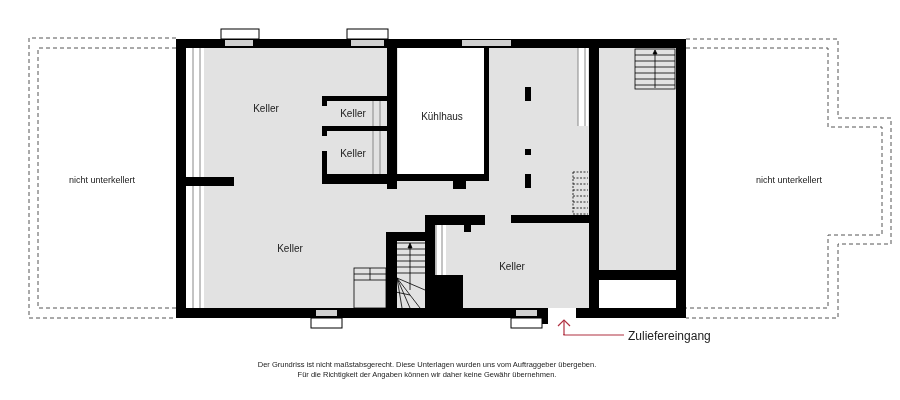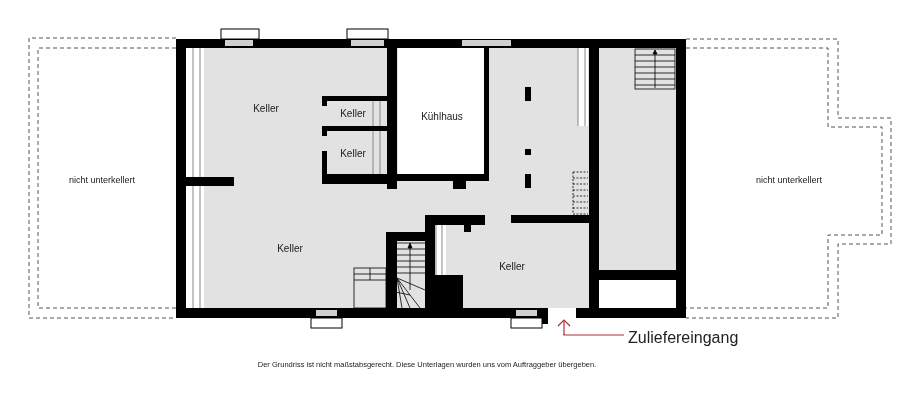--- a/index.html
+++ b/index.html
@@ -3,21 +3,21 @@
 <meta charset="utf-8">
 <style>
   html, body { margin: 0; padding: 0; background: #ffffff; }
   body { width: 900px; height: 400px; position: relative; overflow: hidden;
          font-family: "Liberation Sans", sans-serif; }
   svg { position: absolute; left: 0; top: 0; }
   .lbl { font-family: "Liberation Sans", sans-serif; font-size: 10px; fill: #1a1a1a; }
   .lbl-s { font-family: "Liberation Sans", sans-serif; font-size: 9px; fill: #1a1a1a; }
   .disclaimer { position: absolute; left: 16px; width: 822px; top: 360px; text-align: center;
                 font-size: 7.5px; line-height: 10px; color: #222; }
-  .entrance-label { position: absolute; left: 628px; top: 329px; font-size: 16px; color: #222; }
+  .entrance-label { position: absolute; left: 628px; top: 329px; font-size: 12px; color: #222; }
 </style>
 </head>
 <body>
 
 <svg width="900" height="400" viewBox="0 0 900 400">
 
   <g fill="none" stroke="#555" stroke-width="1" stroke-dasharray="4,3">
     <polyline points="176,38 29,38 29,318 176,318"></polyline>
     <polyline points="176,48 38,48 38,308 176,308"></polyline>
   </g>
@@ -168,13 +168,14 @@
   <text class="lbl" x="290" y="252" text-anchor="middle">Keller</text>
   <text class="lbl" x="512" y="270" text-anchor="middle">Keller</text>
   <text class="lbl-s" x="102" y="183" text-anchor="middle">nicht unterkellert</text>
   <text class="lbl-s" x="789" y="183" text-anchor="middle">nicht unterkellert</text>
 </svg>
 
 <div class="entrance-label">Zuliefereingang</div>
 
 <div class="disclaimer">
   <div>Der Grundriss ist nicht maßstabsgerecht. Diese Unterlagen wurden uns vom Auftraggeber übergeben.</div>
+  <div>Für die Richtigkeit der Angaben können wir daher keine Gewähr übernehmen.</div>
 </div>
 
 </body></html>

